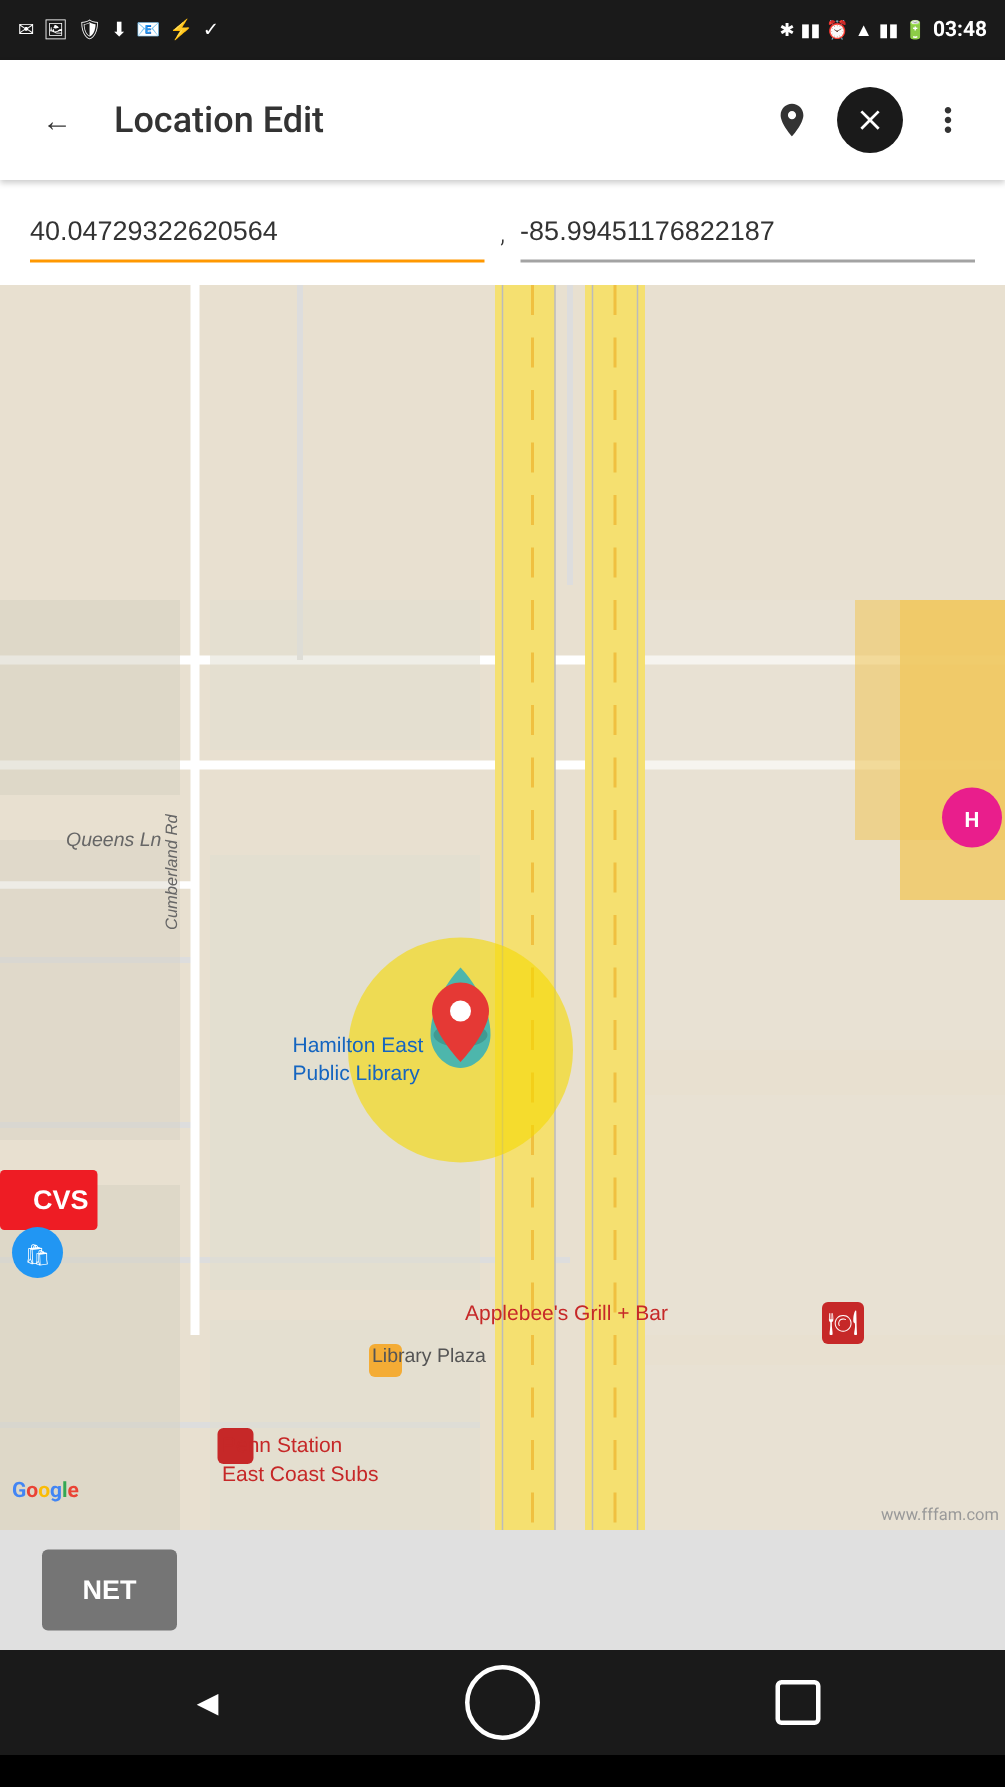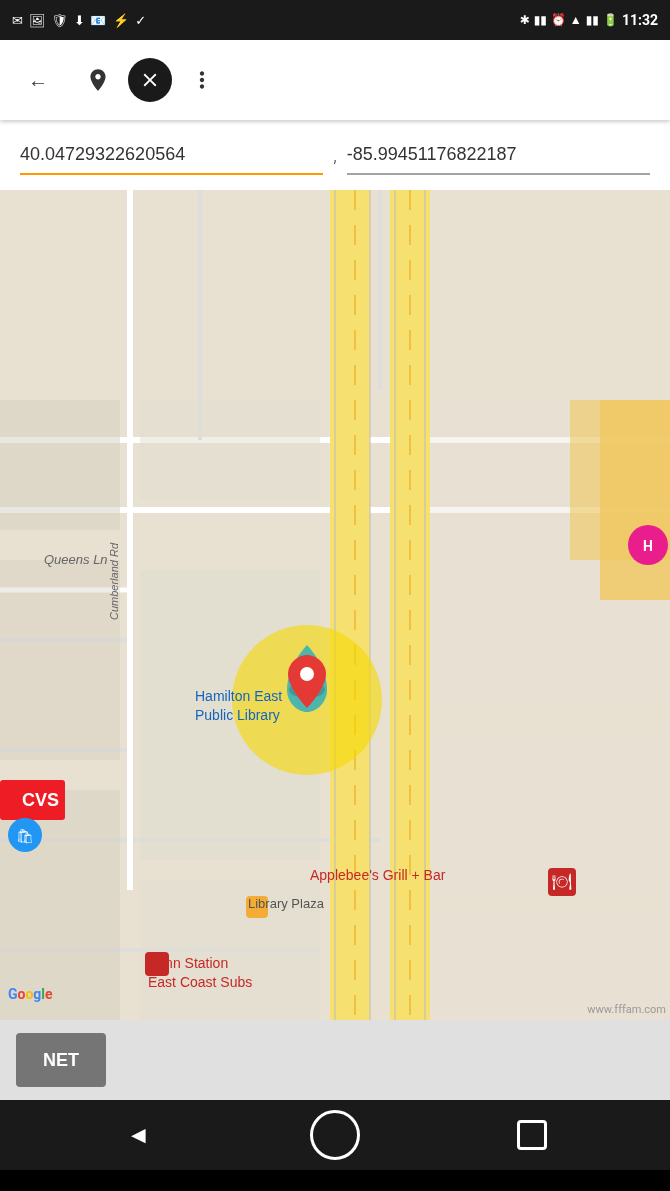--- a/index.html
+++ b/index.html
@@ -139,21 +139,21 @@
       height: 100%;
     }
 
     
     .bottom-bar {
       width: 670px;
       height: 80px;
       background: #e0e0e0;
       display: flex;
       align-items: center;
-      padding: 0 16px;
+      padding: 0 28px;
       gap: 10px;
     }
     .net-btn {
       width: 90px;
       height: 54px;
       background: #757575;
       color: white;
       font-size: 18px;
       font-weight: bold;
       border: none;
@@ -278,28 +278,29 @@
     <span style="color:white;font-size:13px;">⚡</span>
     <span style="color:white;font-size:13px;">✓</span>
   </div>
   <div class="status-bar-right">
     <span style="color:white;font-size:12px;">✱</span>
     <span style="color:white;font-size:12px;">▮▮</span>
     <span style="color:white;font-size:12px;">⏰</span>
     <span style="color:white;font-size:12px;">▲</span>
     <span style="color:white;font-size:12px;">▮▮</span>
     <span style="color:white;font-size:12px;">🔋</span>
-    <span class="status-time">11:32</span>
+    <span class="status-time">03:48</span>
   </div>
 </div>
 
 <div class="app-bar">
   <div class="back-btn icon-btn">
     <span>←</span>
   </div>
+  <span class="app-bar-title">Location Edit</span>
   <div class="app-bar-icons">
     <div class="icon-btn location-pin-icon">
       <svg width="26" height="26" viewBox="0 0 24 24" fill="#333">
           <path d="M12 2C8.13 2 5 5.13 5 9c0 5.25 7 13 7 13s7-7.75 7-13c0-3.87-3.13-7-7-7zm0 9.5c-1.38 0-2.5-1.12-2.5-2.5s1.12-2.5 2.5-2.5 2.5 1.12 2.5 2.5-1.12 2.5-2.5 2.5z"></path>
         </svg>
     </div>
     <div class="icon-btn icon-btn-black">
       <svg width="22" height="22" viewBox="0 0 24 24" fill="white">
           <path d="M19 6.41L17.59 5 12 10.59 6.41 5 5 6.41 10.59 12 5 17.59 6.41 19 12 13.41 17.59 19 19 17.59 13.41 12z"></path>
         </svg>

